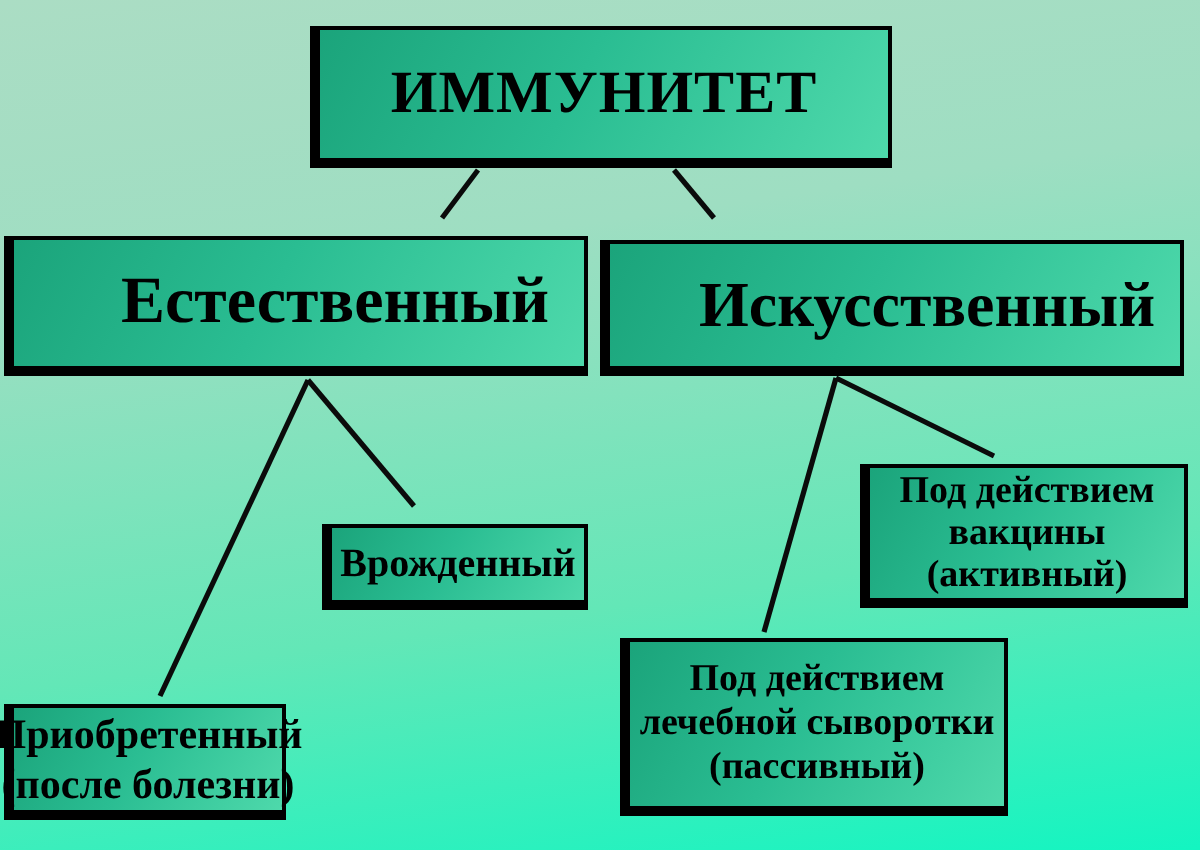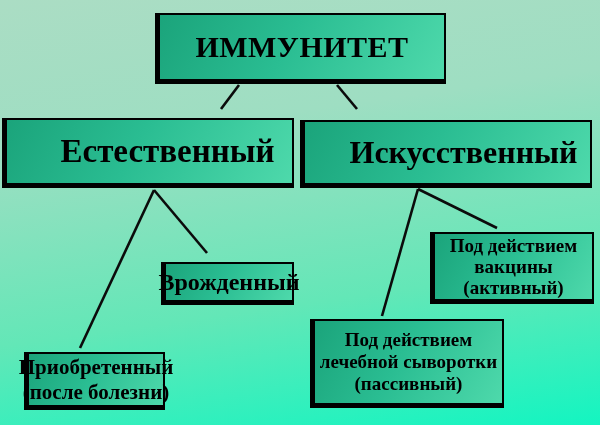--- a/index.html
+++ b/index.html
@@ -31,22 +31,22 @@
     font-weight: bold;
     background: linear-gradient(118deg, #1ba47b 0%, #2abd92 45%, #4ed9ab 100%);
     border: 2px solid #000;
     border-left-width: 5px;
     border-bottom-width: 5px;
   }
   .node .label { white-space: pre-line; }
   .node-root      { left: 155px; top: 13px;  width: 291px; height: 71px; font-size: 30px; letter-spacing: 0.5px; }
   .node-natural   { left: 2px;   top: 118px; width: 292px; height: 70px; font-size: 33px; padding-left: 36px; }
   .node-artificial{ left: 300px; top: 120px; width: 292px; height: 68px; font-size: 32px; padding-left: 32px; }
-  .node-innate    { left: 161px; top: 262px; width: 133px; height: 43px; font-size: 24px; }
-  .node-acquired  { left: 24px;  top: 352px; width: 141px; height: 58px; font-size: 21px; line-height: 1.15; }
+  .node-innate    { left: 161px; top: 262px; width: 133px; height: 43px; font-size: 20px; }
+  .node-acquired  { left: 2px;  top: 352px; width: 141px; height: 58px; font-size: 21px; line-height: 1.15; }
   .node-vaccine   { left: 430px; top: 232px; width: 164px; height: 72px; font-size: 19px; line-height: 1.12; }
   .node-serum     { left: 310px; top: 319px; width: 194px; height: 89px; font-size: 19px; line-height: 1.15; }
 </style>
 </head>
 <body>
 
 <div class="stage">
 
   <svg class="connectors" viewBox="0 0 600 425" xmlns="http://www.w3.org/2000/svg">
     <line x1="239" y1="85" x2="221" y2="109"></line>

